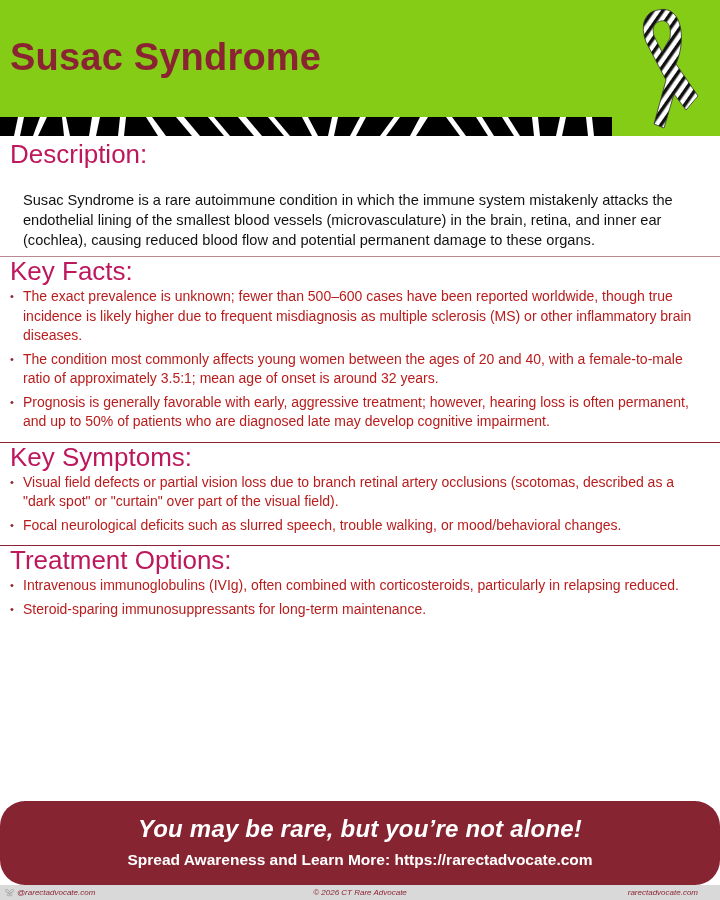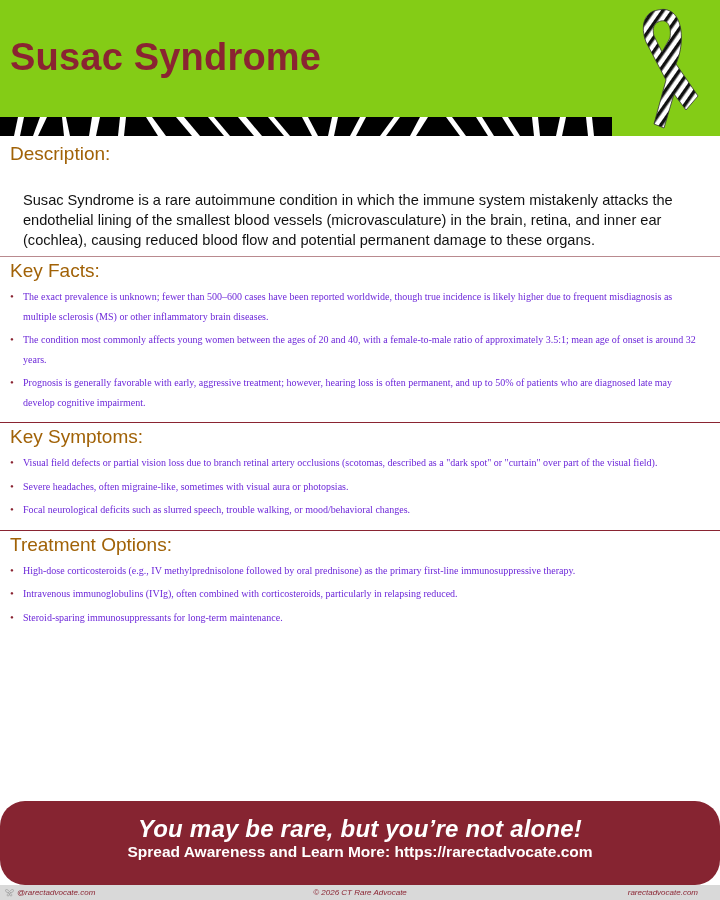--- a/index.html
+++ b/index.html
@@ -8,30 +8,30 @@
 
   .header { position: absolute; left: 0; top: 0; width: 720px; height: 136px; background: #84cc16; }
   .title { position: absolute; left: 10px; top: 36px; font-size: 38px; font-weight: bold; color: #8a2432; letter-spacing: 0.2px; }
   .zebra-band { position: absolute; left: 0; top: 117px; width: 612px; height: 19px; background: #000; overflow: hidden; }
   .zebra-band svg { display: block; }
   .ribbon { position: absolute; left: 618px; top: 2px; width: 90px; height: 130px; }
 
   .content { position: absolute; left: 0; top: 140px; width: 720px; }
   .section { border-bottom: 1.5px solid #b98a8f; padding-bottom: 4px; }
   .section.dark { border-bottom-color: #8a2432; }
-  .section-title { font-size: 19px; color: #a16207; padding-left: 10px; line-height: 26px; margin-top: 1px; }
+  .section-title { font-size: 26px; color: #be185d; padding-left: 10px; line-height: 26px; margin-top: 1px; }
   .desc { font-size: 14.6px; line-height: 20px; padding: 3px 20px 2px 23px; color: #111; margin-top: 20px; }
   ul.list { list-style: none; padding: 3px 14px 2px 10px; }
-  ul.list li { position: relative; font-size: 10px; line-height: 19.5px; padding-left: 13px; margin-bottom: 4px; color: #6d28d9; font-family: Liberation Serif, serif; }
+  ul.list li { position: relative; font-size: 14px; line-height: 19.5px; padding-left: 13px; margin-bottom: 4px; color: #b91c1c; }
   ul.list li::before { content: "\2022"; position: absolute; left: 0; top: 0; color: #8a2432; font-size: 11px; }
   .no-border { border-bottom: none; }
 
   .banner { position: absolute; left: 0; top: 801px; width: 720px; height: 84px; background: #862431; color: #fff; text-align: center; border-radius: 25px; }
   .banner .slogan { font-size: 24px; font-style: italic; font-weight: bold; margin-top: 14px; letter-spacing: 0.2px; }
-  .banner .spread { font-size: 15.5px; font-weight: bold; }
+  .banner .spread { font-size: 15.5px; font-weight: bold; margin-top: 8px; }
 
   .footer { position: absolute; left: 0; top: 885px; width: 720px; height: 33px; background: #d9d9d9; font-size: 8px; font-style: italic; color: #8a2432; }
   .footer .left { position: absolute; left: 5px; top: 3px; display: flex; align-items: center; gap: 3px; }
   .footer .center { position: absolute; left: 0; width: 720px; top: 3px; text-align: center; color: #8a2432; }
   .footer .right { position: absolute; right: 22px; top: 3px; }
   .fb-icon { width: 9px; height: 8px; }
 </style>
 </head>
 <body>
 
@@ -90,29 +90,27 @@
       <li>The exact prevalence is unknown; fewer than 500–600 cases have been reported worldwide, though true incidence is likely higher due to frequent misdiagnosis as multiple sclerosis (MS) or other inflammatory brain diseases.</li>
       <li>The condition most commonly affects young women between the ages of 20 and 40, with a female-to-male ratio of approximately 3.5:1; mean age of onset is around 32 years.</li>
       <li>Prognosis is generally favorable with early, aggressive treatment; however, hearing loss is often permanent, and up to 50% of patients who are diagnosed late may develop cognitive impairment.</li>
     </ul>
   </div>
 
   <div class="section dark">
     <div class="section-title">Key Symptoms:</div>
     <ul class="list">
       <li>Visual field defects or partial vision loss due to branch retinal artery occlusions (scotomas, described as a "dark spot" or "curtain" over part of the visual field).</li>
-      <li>Severe headaches, often migraine-like, sometimes with visual aura or photopsias.</li>
       <li>Focal neurological deficits such as slurred speech, trouble walking, or mood/behavioral changes.</li>
     </ul>
   </div>
 
   <div class="section no-border">
     <div class="section-title">Treatment Options:</div>
     <ul class="list">
-      <li>High-dose corticosteroids (e.g., IV methylprednisolone followed by oral prednisone) as the primary first-line immunosuppressive therapy.</li>
       <li>Intravenous immunoglobulins (IVIg), often combined with corticosteroids, particularly in relapsing reduced.</li>
       <li>Steroid-sparing immunosuppressants  for long-term maintenance.</li>
     </ul>
   </div>
 </div>
 
 <div class="banner">
   <div class="slogan">You may be rare, but you’re not alone!</div>
   <div class="spread">Spread Awareness and Learn More: https://rarectadvocate.com</div>
 </div>

